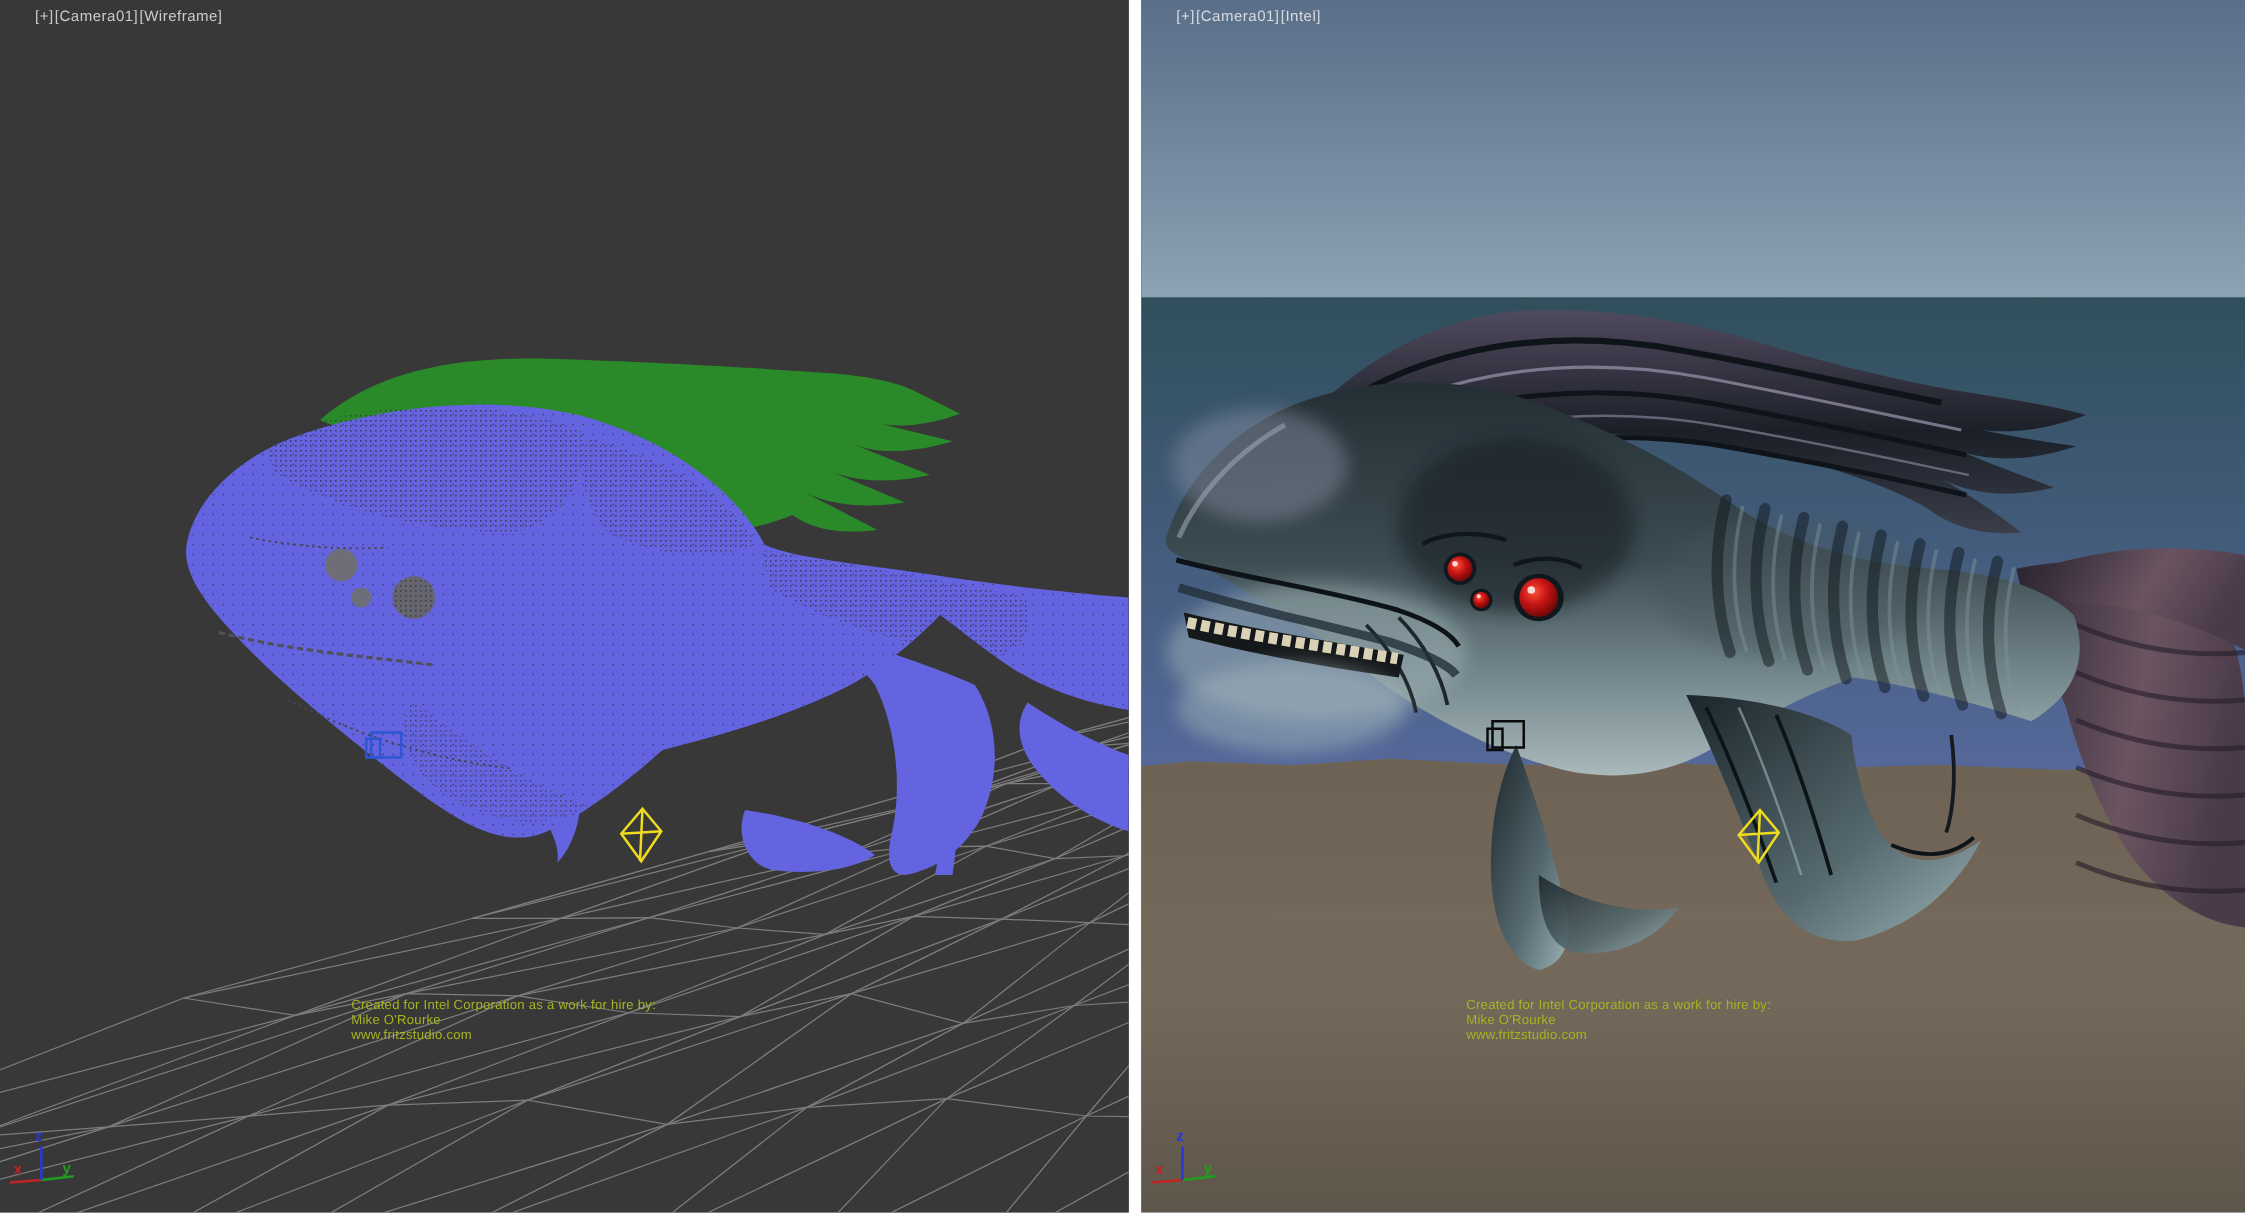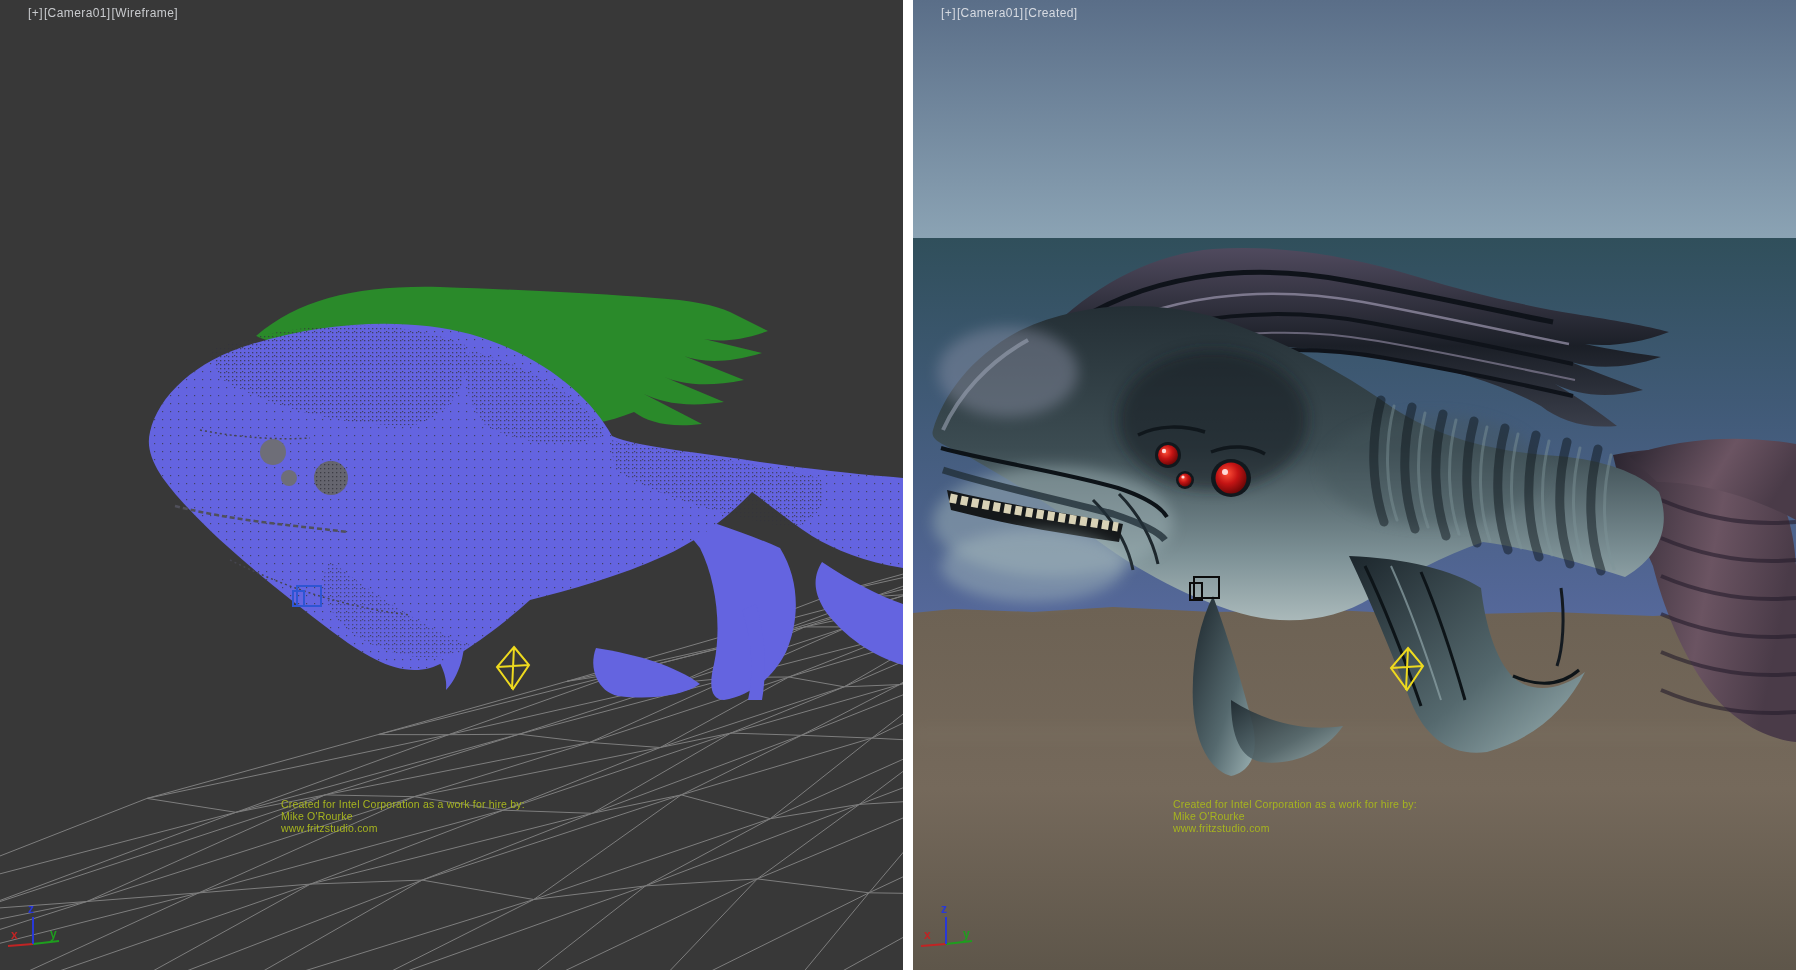--- a/index.html
+++ b/index.html
@@ -452,21 +452,21 @@
         <line x1="33" y1="944" x2="8" y2="946" stroke="#c02424" stroke-width="2"></line>
         <line x1="33" y1="944" x2="59" y2="941" stroke="#1e9e1e" stroke-width="2"></line>
         <line x1="33" y1="944" x2="33" y2="917" stroke="#2838d8" stroke-width="2"></line>
         <text x="11" y="939" fill="#c02424">x</text>
         <text x="50" y="938" fill="#1e9e1e">y</text>
         <text x="28" y="913" fill="#2838d8">z</text>
       </g>
     </svg>
 
     <div class="vplabel">
-      <span>[+]</span><span>[Camera01]</span><span>[Created]</span>
+      <span>[+]</span><span>[Camera01]</span><span>[Intel]</span>
     </div>
 
     <div class="watermark">
       <div>Created for Intel Corporation as a work for hire by:</div>
       <div>Mike O'Rourke</div>
       <div>www.fritzstudio.com</div>
     </div>
   </section>
 </div>
 

